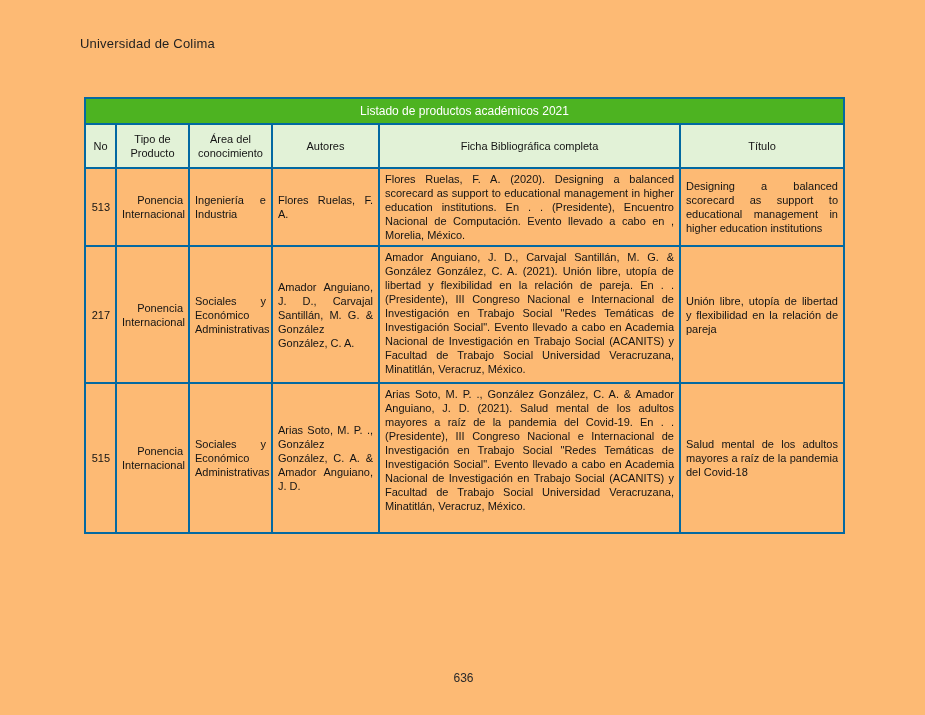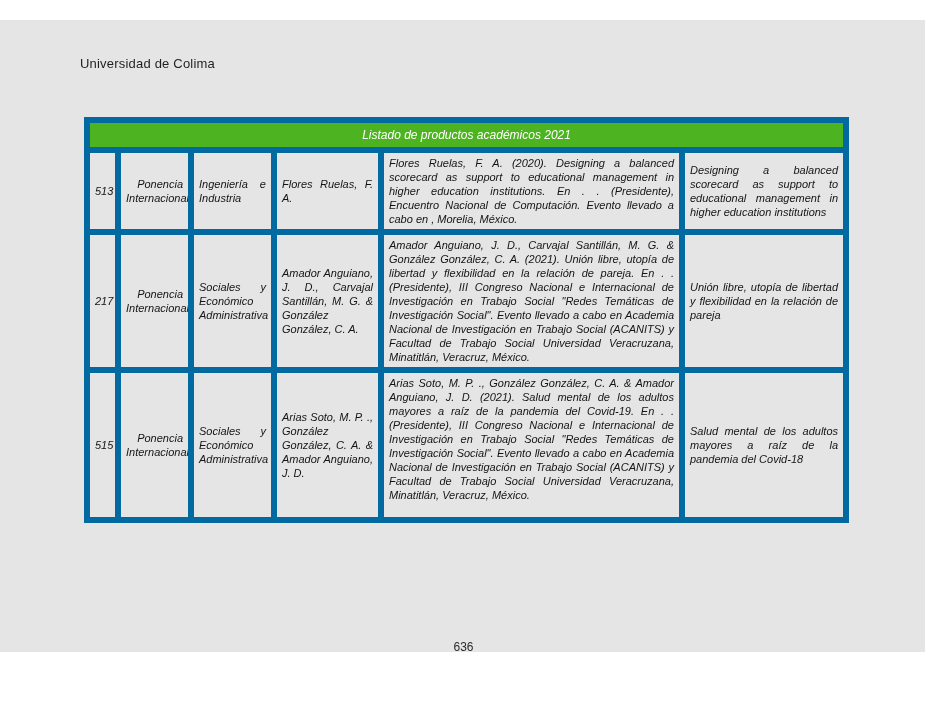--- a/index.html
+++ b/index.html
@@ -5,24 +5,23 @@
   html, body {
     margin: 0;
     padding: 0;
     background: #ffffff;
     font-family: "Liberation Sans", "DejaVu Sans", sans-serif;
     color: #1a1a1a;
   }
   .page {
     position: relative;
     width: 925px;
-    height: 632px;
-    background: #e5e5e5;
+    height: 715px;
+    background: #fdba74;
     overflow: hidden;
-    margin-top: 20px;
   }
   .institution {
     position: absolute;
     left: 80px;
     top: 36px;
     font-size: 13px;
     letter-spacing: 0.2px;
     color: #1f1f1f;
   }
   .table-wrap {
@@ -34,24 +33,23 @@
   table.productos {
     border-collapse: collapse;
     table-layout: fixed;
     width: 759px;
     font-size: 11px;
     line-height: 14px;
     color: #141414;
   }
   table.productos th,
   table.productos td {
-    border: 6px solid #0369a1;
+    border: 2px solid #0369a1;
     padding: 3px 5px;
     overflow: hidden;
-    font-style: italic;
   }
   tr.title-row th {
     background: #4db321;
     color: #ffffff;
     font-weight: normal;
     font-size: 12px;
     text-align: center;
     height: 20px;
     padding: 2px 4px;
   }
@@ -67,21 +65,21 @@
   td.c-area { text-align: justify; text-align-last: left; vertical-align: middle; border-radius: 22px; }
   td.c-autores { text-align: justify; text-align-last: left; vertical-align: middle; border-radius: 27px; }
   td.c-ficha { text-align: justify; text-align-last: left; vertical-align: top; }
   td.c-titulo { text-align: justify; text-align-last: left; vertical-align: middle; }
   tr.r0 { height: 75px; }
   tr.r1 { height: 137px; }
   tr.r2 { height: 150px; }
   .page-number {
     position: absolute;
     left: 84px;
-    top: 620px;
+    top: 671px;
     width: 759px;
     text-align: center;
     font-size: 12px;
     color: #2a2a2a;
   }
 </style>
 </head>
 <body>
 
 <div class="page">
@@ -94,20 +92,28 @@
         <col style="width:31px">
         <col style="width:73px">
         <col style="width:83px">
         <col style="width:107px">
         <col style="width:301px">
         <col style="width:164px">
       </colgroup>
       <thead>
         <tr class="title-row">
           <th colspan="6">Listado de productos académicos 2021</th>
+        </tr>
+        <tr class="head-row">
+          <th>No</th>
+          <th>Tipo de Producto</th>
+          <th>Área del conocimiento</th>
+          <th>Autores</th>
+          <th>Ficha Bibliográfica completa</th>
+          <th>Título</th>
         </tr>
       </thead>
       <tbody>
         <tr class="r0">
           <td class="c-no">513</td>
           <td class="c-tipo">Ponencia Internacional</td>
           <td class="c-area">Ingeniería e Industria</td>
           <td class="c-autores">Flores Ruelas, F. A.</td>
           <td class="c-ficha">Flores Ruelas, F. A. (2020). Designing a balanced scorecard as support to educational management in higher education institutions. En . . (Presidente), Encuentro Nacional de Computación. Evento llevado a cabo en , Morelia, México.</td>
           <td class="c-titulo">Designing a balanced scorecard as support to educational management in higher education institutions</td>

